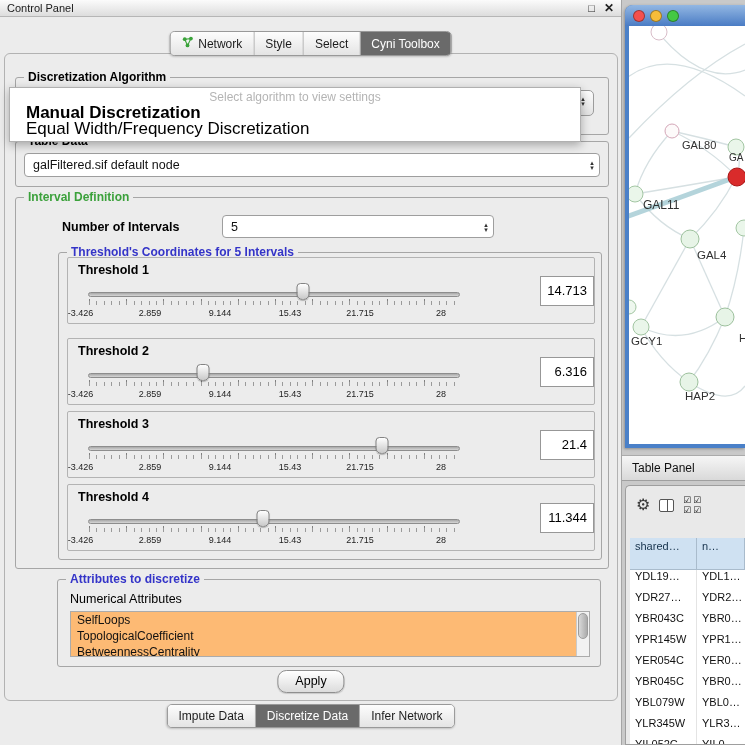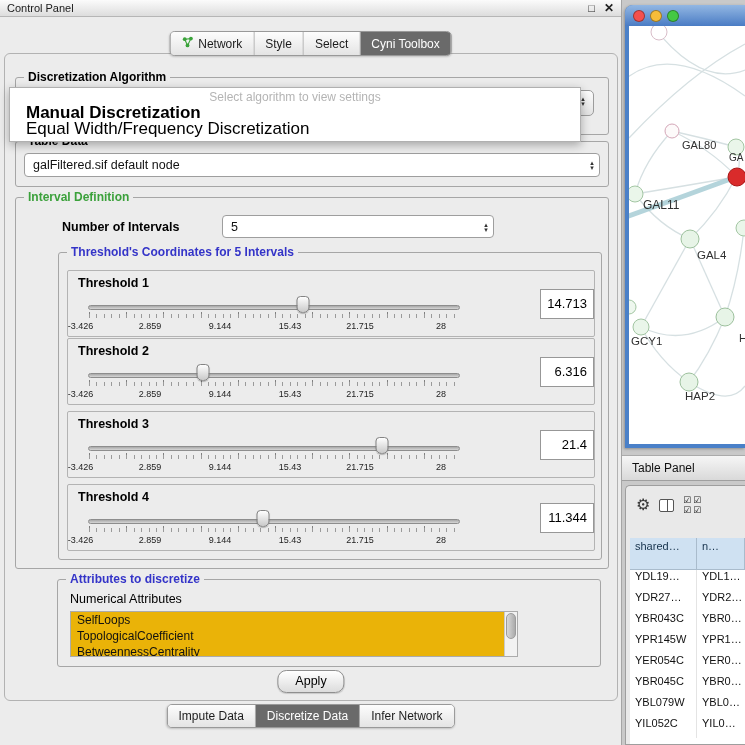--- a/index.html
+++ b/index.html
@@ -53,21 +53,21 @@
   .slider{position:absolute;left:20px;top:24px;width:372px;height:40px}
   .track{position:absolute;left:0;right:0;top:10px;height:5px;border:1px solid #8d8d8d;border-radius:3px;background:linear-gradient(#a8a8a8,#d6d6d6)}
   .thumb{position:absolute;top:1px;width:13px;height:17px;transform:translateX(-50%);background:linear-gradient(#fefefe,#c9c9c9);border:1px solid #848484;border-radius:4px 4px 6px 6px;box-shadow:0 1px 1px rgba(0,0,0,.25)}
   .ticks-major{position:absolute;left:1px;right:1px;top:17px;height:6px;background:repeating-linear-gradient(90deg,#808080 0 1px,transparent 1px 37.2px)}
   .ticks-minor{position:absolute;left:1px;right:1px;top:19px;height:4px;background:repeating-linear-gradient(90deg,#9a9a9a 0 1px,transparent 1px 7.44px)}
   .scale-label{position:absolute;top:26px;transform:translateX(-50%);font-size:9px;color:#222;white-space:nowrap}
   .t-value{position:absolute;left:472px;top:18px;width:54px;height:30px;background:#fff;border:1px solid #979797;font-size:13px;color:#000;text-align:right;padding:6px 6px 0 0}
 
   .attr-group{left:52px;top:525px;width:544px;height:88px}
   .attr-title{position:absolute;left:12px;top:12px;font-size:12.5px;font-weight:normal;color:#000}
-  .attr-list{position:absolute;left:12px;top:31px;width:448px;height:46px;background:#eab308;border:1px solid #ababab;overflow:hidden}
+  .attr-list{position:absolute;left:12px;top:31px;width:520px;height:46px;background:#fdba74;border:1px solid #ababab;overflow:hidden}
   .attr-item{font-size:12px;line-height:16px;padding-left:6px;color:#111;white-space:nowrap}
   .attr-scroll{position:absolute;right:0;top:0;bottom:0;width:13px;background:#f2f2f2;border-left:1px solid #cacaca}
   .attr-scroll-thumb{position:absolute;left:1px;right:1px;top:1px;height:26px;border-radius:6px;background:linear-gradient(90deg,#d9d9d9,#ababab);border:1px solid #9c9c9c}
 
   .apply-btn{position:absolute;left:50%;top:616px;transform:translateX(-50%);padding:3px 17px 4px;border:1px solid #8f8f8f;border-radius:9px;background:linear-gradient(#ffffff,#dcdcdc);font-size:12.5px;color:#000;box-shadow:0 1px 1px rgba(0,0,0,.15)}
 
   
   .right{position:absolute;left:622px;top:0;width:123px;height:745px;background:#c9c9c9}
   .net-win{position:absolute;left:3px;top:5px;width:120px;height:443px;background:var(--titlebar-blue,#4a80c8);border-top-left-radius:8px;overflow:hidden;box-shadow:-1px 1px 3px rgba(0,0,0,.3)}
   .net-titlebar{position:absolute;left:0;top:0;right:0;height:21px;background:linear-gradient(#93b7e3,#4a7cc4);display:flex;align-items:center;padding-left:8px;gap:5px}
@@ -168,21 +168,21 @@
       <div class="combo num-combo">
         <span class="combo-text">5</span>
         <span class="spin">
           <span>▴</span>
           <span>▾</span>
         </span>
       </div>
 
       <div class="group thr-group" id="threshold-panels">
         <span class="group-label blue">Threshold's Coordinates for 5 Intervals</span>
-      <div class="t-panel" style="top: 17px;">
+      <div class="t-panel" style="top: 4px;">
             <div class="t-label">Threshold 1</div>
             <div class="slider">
               <div class="track"></div>
               <div class="ticks-major"></div>
               <div class="ticks-minor"></div>
               <div class="thumb" style="left: 57.7%;"></div>
               <span class="scale-label" style="left: -2%;">-3.426</span>
               <span class="scale-label" style="left: 16.7%;">2.859</span>
               <span class="scale-label" style="left: 35.5%;">9.144</span>
               <span class="scale-label" style="left: 54.3%;">15.43</span>
@@ -370,19 +370,23 @@
           </div>
           <div class="trow">
             <div class="tcell c1">YBR045C</div>
             <div class="tcell c2">YBR0…</div>
           </div>
           <div class="trow">
             <div class="tcell c1">YBL079W</div>
             <div class="tcell c2">YBL0…</div>
           </div>
           <div class="trow">
+            <div class="tcell c1">YLR345W</div>
+            <div class="tcell c2">YLR3…</div>
+          </div>
+          <div class="trow">
             <div class="tcell c1">YIL052C</div>
             <div class="tcell c2">YIL0…</div>
           </div>
         </div>
     </div>
   </div>
 </div>
 
 </body></html>

